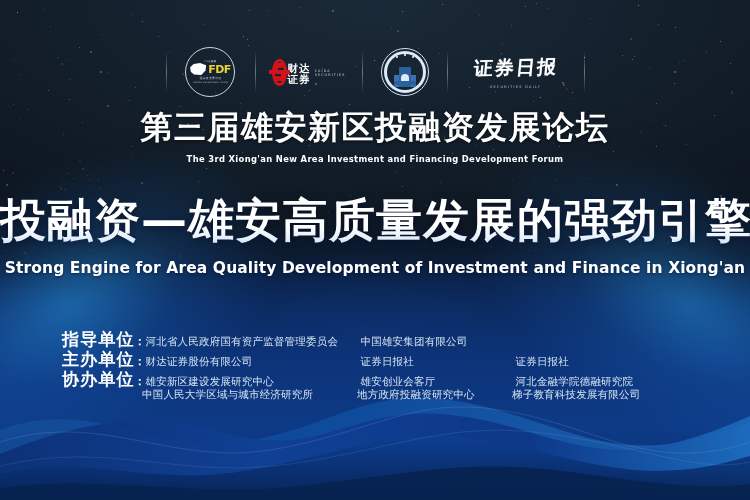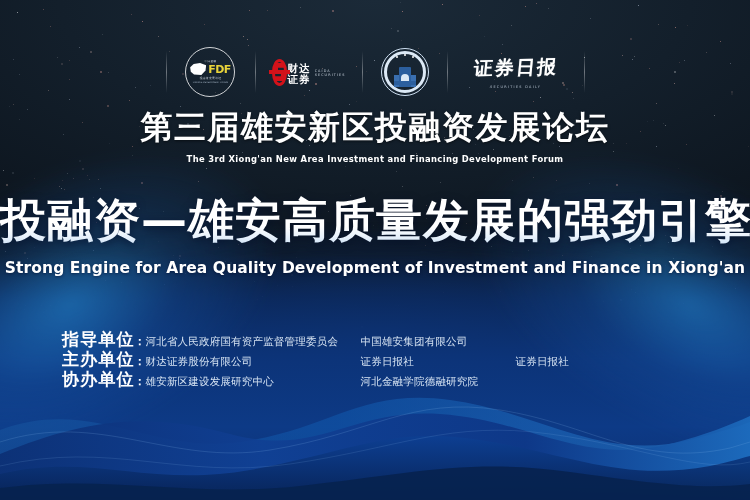--- a/index.html
+++ b/index.html
@@ -629,17 +629,25 @@
         <span class="org-label">主办单位</span>
         <span class="org-colon">：</span>
         <span class="org-c1">财达证券股份有限公司</span>
         <span class="org-c2">证券日报社</span>
         <span class="org-c3">证券日报社</span>
       </div>
       <div class="org-row">
         <span class="org-label">协办单位</span>
         <span class="org-colon">：</span>
         <span class="org-c1">雄安新区建设发展研究中心</span>
+        <span class="org-c2">雄安创业会客厅</span>
         <span class="org-c3">河北金融学院德融研究院</span>
       </div>
+      <div class="org-row">
+        <span class="org-label"></span>
+        <span class="org-colon"></span>
+        <span class="org-c1">中国人民大学区域与城市经济研究所</span>
+        <span class="org-c2">地方政府投融资研究中心</span>
+        <span class="org-c3">梯子教育科技发展有限公司</span>
+      </div>
     </div>
 
 </div>
 
 </body></html>

